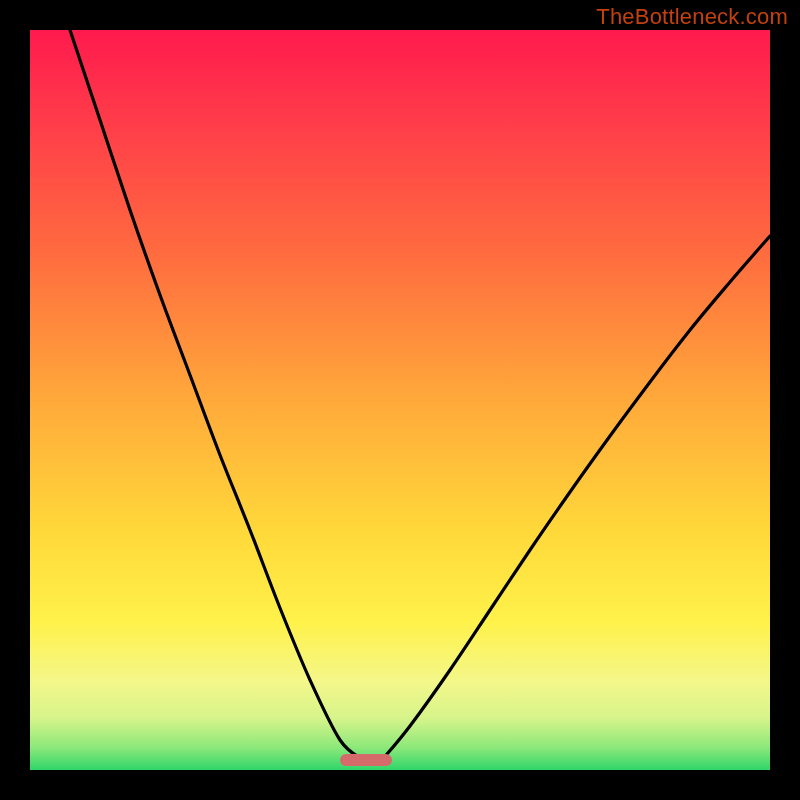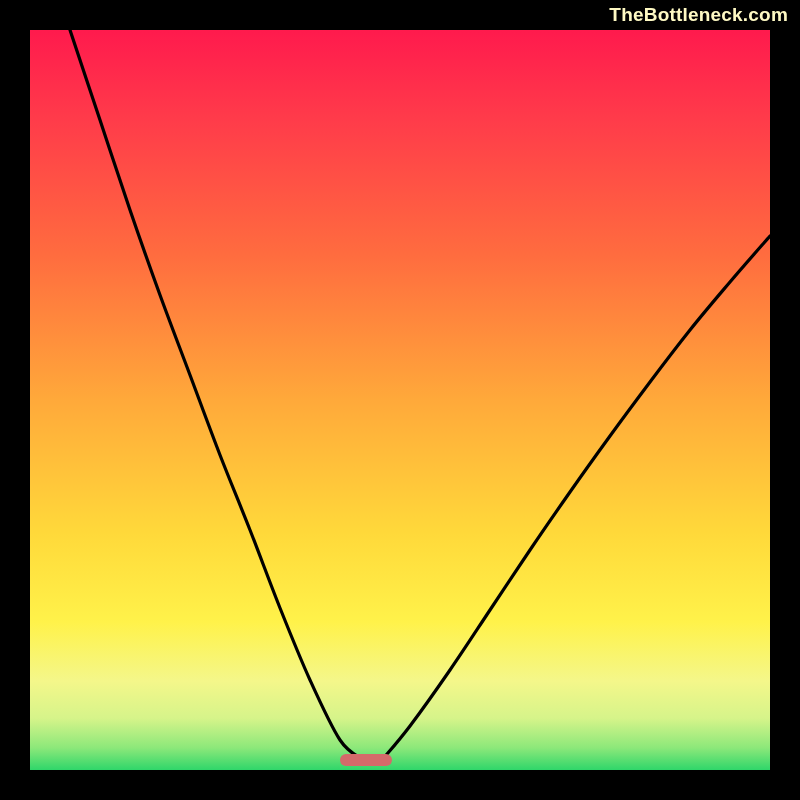--- a/index.html
+++ b/index.html
@@ -14,23 +14,23 @@
   .outer {
     position: relative;
     width: 800px;
     height: 800px;
     background: #000000;
   }
   .watermark {
     position: absolute;
     top: 4px;
     right: 12px;
-    color: #fef9c3;
-    font-size: 19px;
-    font-weight: 700;
+    color: #c2410c;
+    font-size: 22px;
+    font-weight: 400;
     letter-spacing: 0.2px;
     z-index: 10;
   }
   .plot-area {
     position: absolute;
     left: 30px;
     top: 30px;
     width: 740px;
     height: 740px;
     overflow: hidden;

